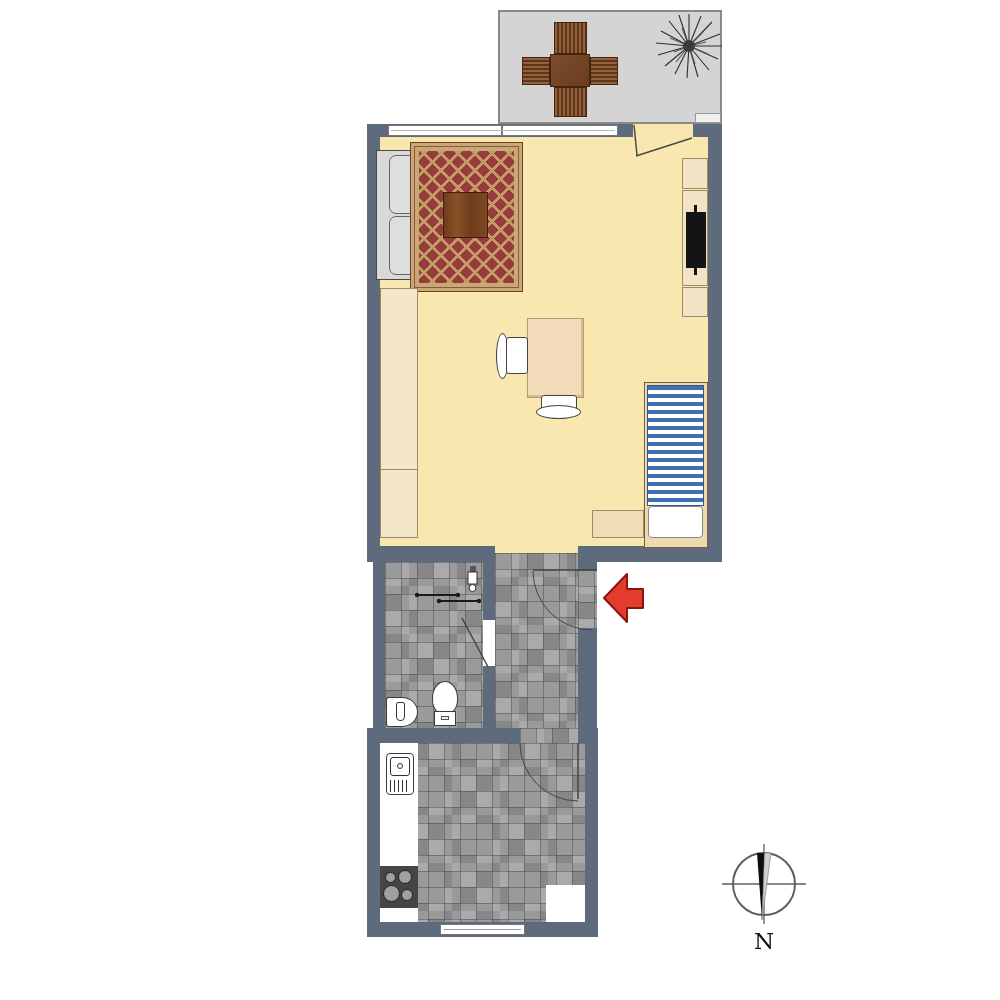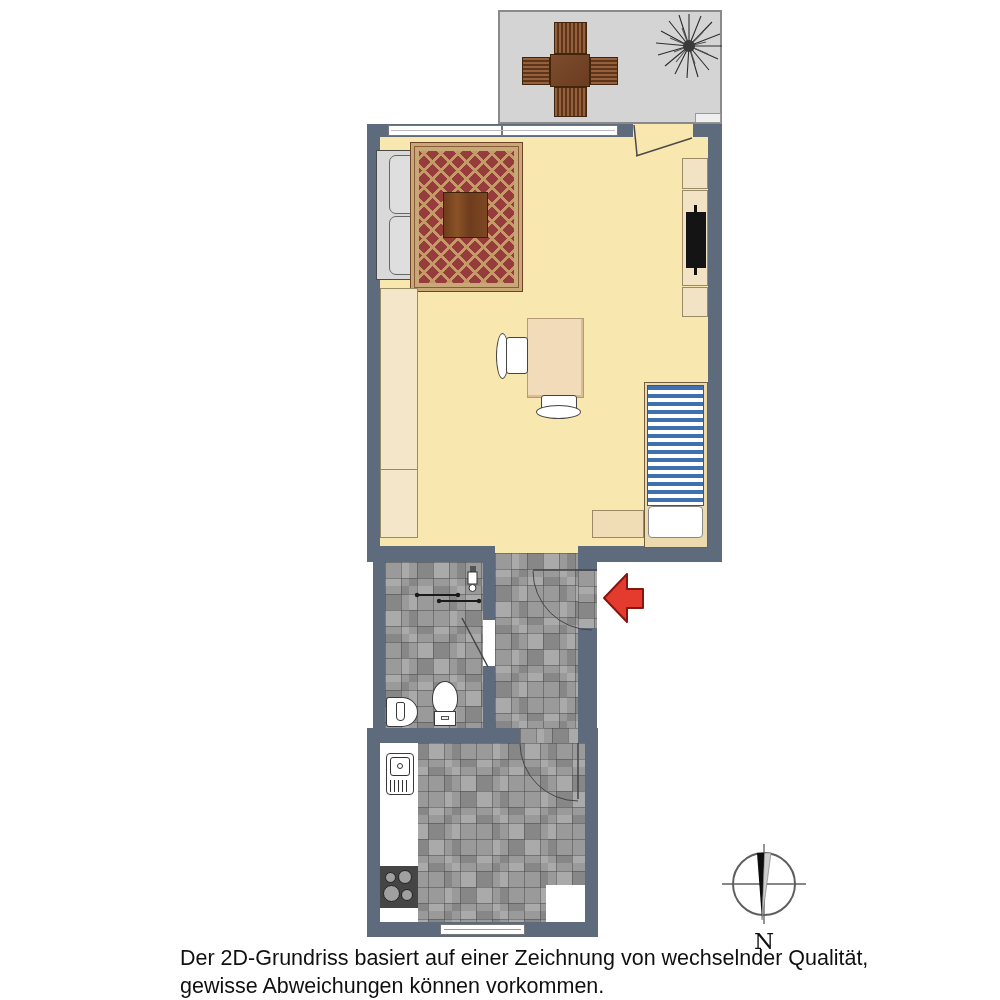--- a/index.html
+++ b/index.html
@@ -178,18 +178,14 @@
     <g>
       <line x1="722" y1="884" x2="806" y2="884" stroke="#5f5f5f" stroke-width="1.3"></line>
       <line x1="764" y1="844" x2="764" y2="924" stroke="#5f5f5f" stroke-width="1.3"></line>
       <circle cx="764" cy="884" r="31" fill="none" stroke="#5f5f5f" stroke-width="2"></circle>
       <polygon points="757,853 764.5,853 762,920" fill="#0d0d0d"></polygon>
       <polygon points="764.5,853 771,853 762,920" fill="#cfcfcf" stroke="#777" stroke-width="0.6"></polygon>
     </g>
   </svg>
 
   <div class="nlabel">N</div>
-  <div class="caption">
-    <div style="position:static;">Der 2D-Grundriss basiert auf einer Zeichnung von wechselnder Qualität,</div>
-    <div style="position:static;">gewisse Abweichungen können vorkommen.</div>
-  </div>
 
 </div>
 
 </body></html>

